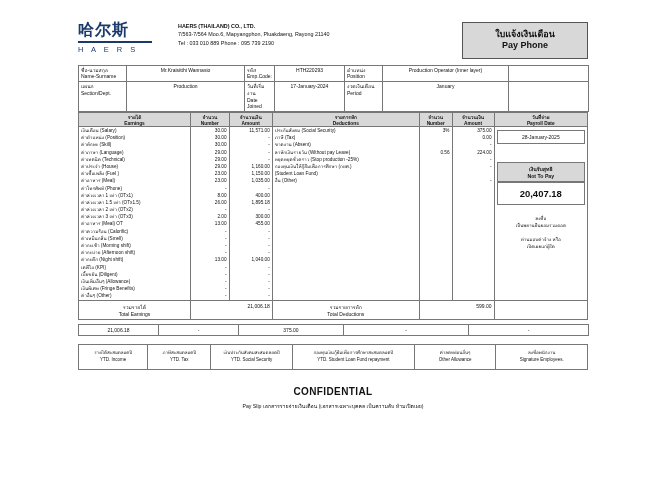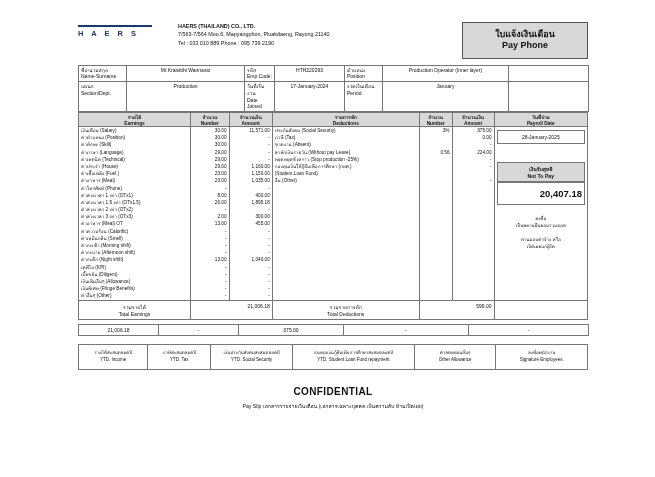--- a/index.html
+++ b/index.html
@@ -5,21 +5,21 @@
   html,body{margin:0;padding:0;background:#ffffff;}
   body{width:655px;height:477px;font-family:"Liberation Sans",sans-serif;color:#111;}
   .page{position:relative;width:655px;height:477px;overflow:hidden;}
   .sheet{position:absolute;left:78px;top:22px;width:510px;}
 
   
   .hdr{display:flex;align-items:flex-start;}
   .logo{width:86px;flex:0 0 86px;}
   .logo .cn{font-family:"DejaVu Sans",sans-serif;font-size:16px;font-weight:bold;color:#1b3a6b;letter-spacing:1px;line-height:1;}
   .logo .line{margin-top:3px;height:2px;background:#1b3a6b;width:74px;}
-  .logo .en{margin-top:2px;font-size:7.5px;font-weight:bold;color:#1b3a6b;letter-spacing:3px;}
+  .logo .en{margin-top:2px;font-size:7.5px;font-weight:normal;color:#1b3a6b;letter-spacing:3px;}
   .company{flex:1 1 auto;padding-left:14px;font-size:5.4px;line-height:1.55;color:#111;}
   .company .nm{font-weight:bold;}
   .titlebox{flex:0 0 120px;border:1px solid #555;background:#d8d8d8;text-align:center;padding:6px 2px;}
   .titlebox .t1{font-size:9px;font-weight:bold;color:#111;line-height:1.25;}
   .titlebox .t2{font-size:9px;font-weight:bold;color:#111;line-height:1.25;}
 
   
   table{border-collapse:collapse;}
   .info{width:100%;margin-top:6px;table-layout:fixed;}
   .info td{border:1px solid #777;font-size:5px;vertical-align:top;padding:1px 2px;height:9px;}
@@ -29,41 +29,42 @@
   
   .main{width:100%;table-layout:fixed;margin-top:0;}
   .main td,.main th{border:1px solid #777;font-size:4.8px;padding:0 2px;vertical-align:top;}
   .grayhead{background:#d8d8d8;text-align:center;font-weight:bold;font-size:5px;padding:2px;}
   .rowline{height:7.2px;line-height:7.2px;font-size:4.7px;}
   .num{text-align:right;font-size:4.8px;}
   .ctr{text-align:center;}
 
   .sidebox{border:1px solid #777;background:#d8d8d8;text-align:center;font-size:5.2px;font-weight:bold;padding:2px;}
   .sidewhite{border:1px solid #777;background:#fff;text-align:center;font-size:5px;padding:3px;}
-  .bignum{font-size:9.5px;font-weight:bold;text-align:right;padding:5px 2px;border:1px solid #777;}
+  .bignum{font-size:9.5px;font-weight:bold;text-align:center;padding:5px 2px;border:1px solid #777;}
   .sigtxt{font-size:4.6px;text-align:center;line-height:1.6;color:#111;padding-top:10px;}
 
   .totrow td{font-size:5px;padding:2px;}
 
   .footer{margin-top:16px;text-align:center;}
   .conf{font-size:10px;font-weight:bold;letter-spacing:0.4px;}
   .footnote{margin-top:5px;font-size:5.2px;}
 
   .thin{width:100%;table-layout:fixed;}
   .thin td{border:1px solid #777;font-size:5px;text-align:center;padding:2px 1px;}
   .ytd td{border:1px solid #777;font-size:4.5px;text-align:center;line-height:1.5;padding:2px 1px;height:20px;vertical-align:middle;}
 </style>
 </head>
 <body>
 
 <div class="page">
   <div class="sheet">
 
     <div class="hdr">
       <div class="logo">
+        <div class="cn">哈尔斯</div>
         <div class="line"></div>
         <div class="en">H A E R S</div>
       </div>
       <div class="company">
         <div class="nm">HAERS (THAILAND) CO., LTD.</div>
         <div>7/563-7/564 Moo.6, Mapyangphon, Pluakdaeng, Rayong 21140</div>
         <div>Tel : 033 010 889 Phone : 095 739 2190</div>
       </div>
       <div class="titlebox">
         <div class="t1">ใบแจ้งเงินเดือน</div>

